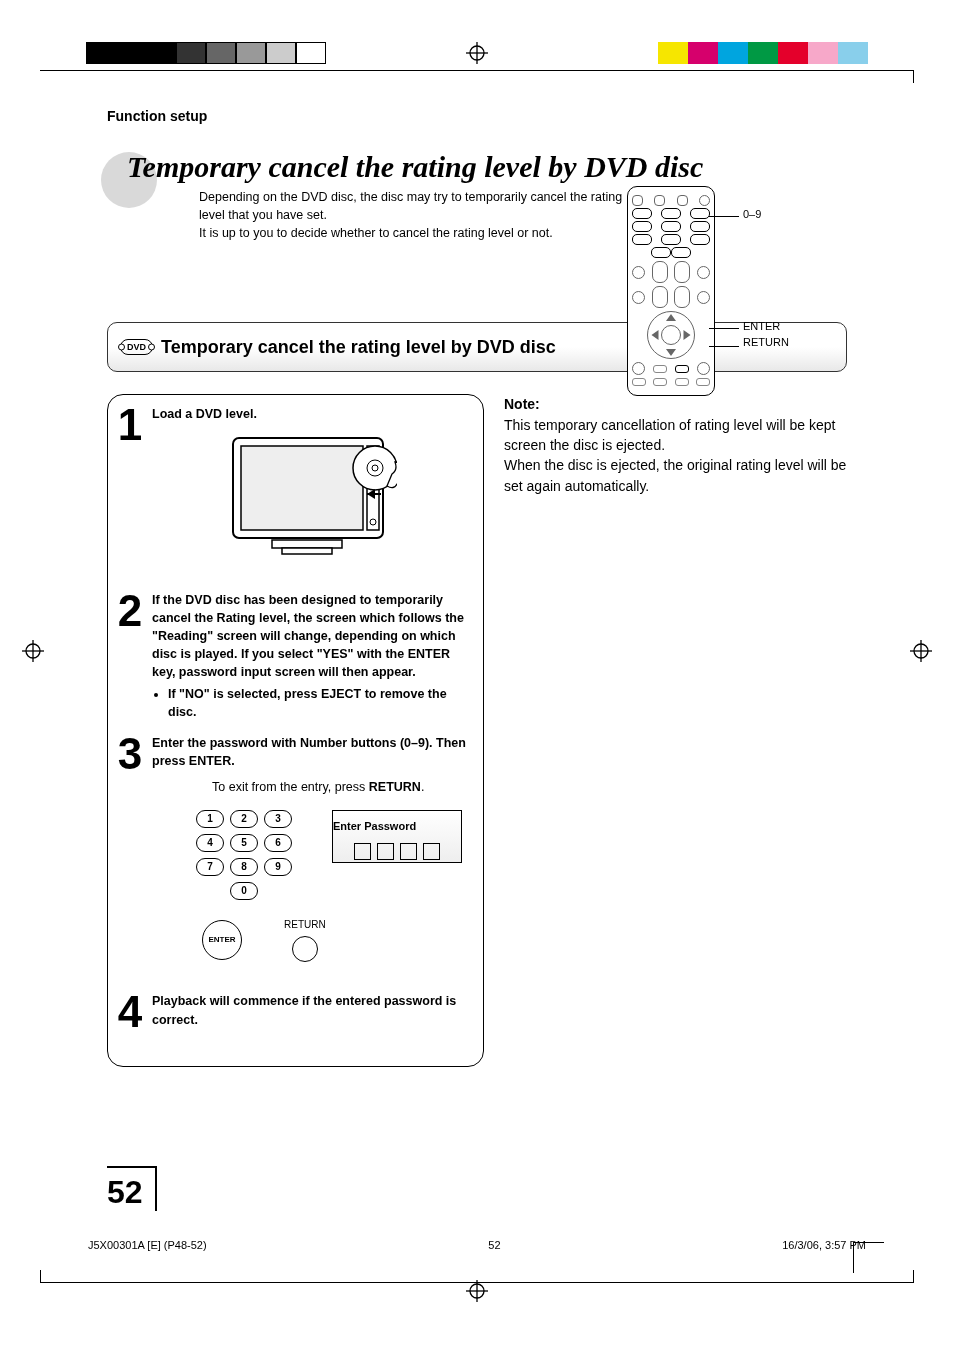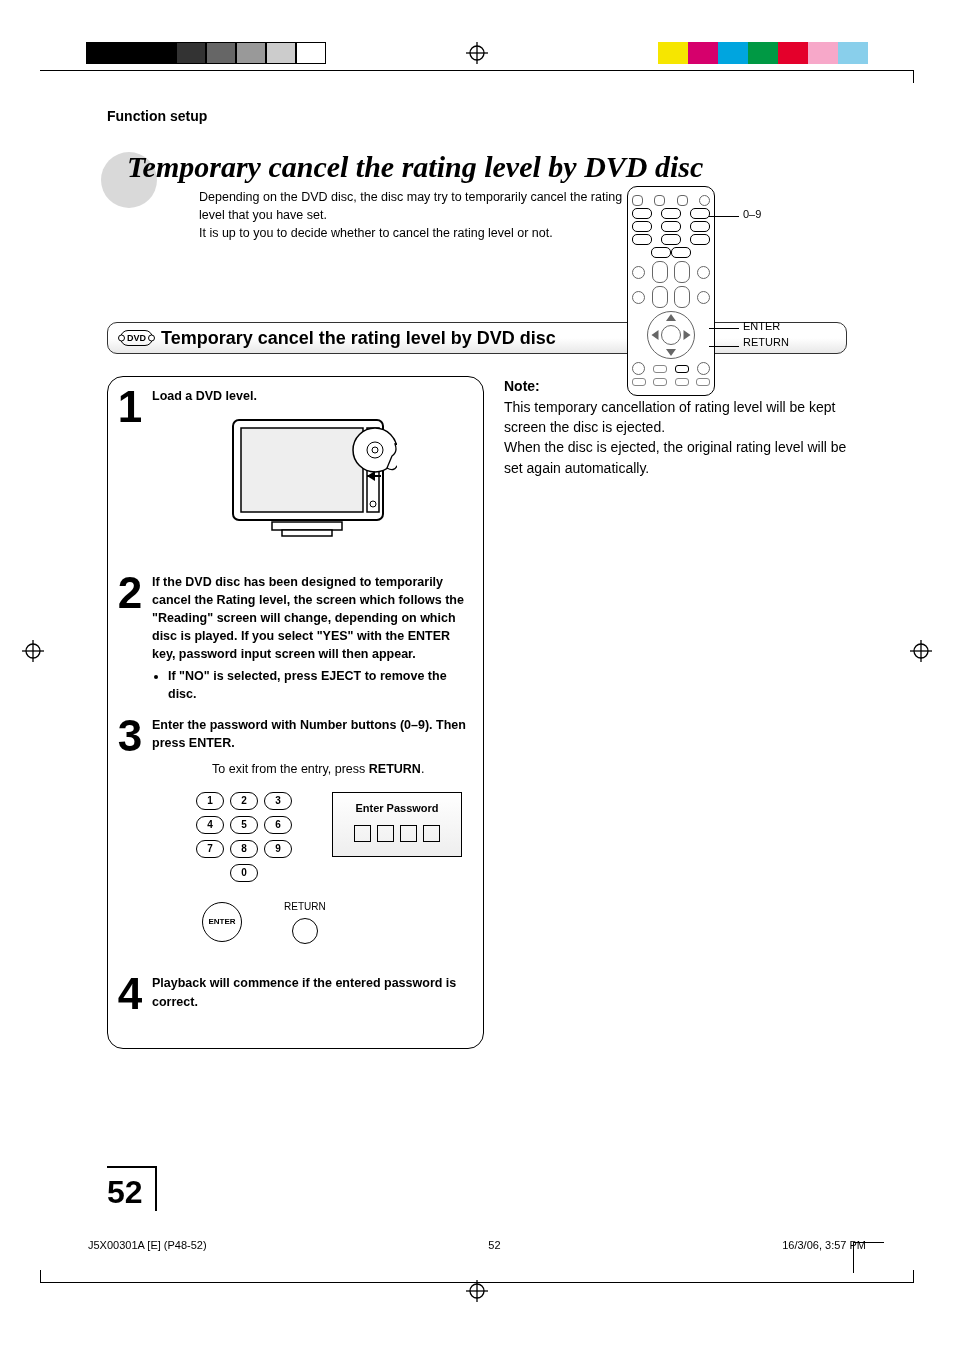--- a/index.html
+++ b/index.html
@@ -151,21 +151,21 @@
   .lead-label { position:absolute; font-size:11px; }
 
   
   .sub-bar {
     margin-top: 80px;
     border: 1.2px solid #333;
     border-radius: 10px;
     height: 30px;
     display: flex;
     align-items: center;
-    padding: 0 12px;
+    padding: 9px 12px;
     background: linear-gradient(#fff 50%, #e8e8e8 100%);
   }
   .dvd-chip {
     font-size: 9px;
     font-weight: bold;
     border: 1.2px solid #000;
     border-radius: 10px;
     padding: 0 6px;
     height: 14px;
     line-height: 14px;
@@ -224,21 +224,21 @@
     margin: 8px auto 12px;
     width: 170px;
   }
 
   
   .keypad-area { display:flex; gap:40px; margin:14px 0 0 44px; align-items:flex-start;}
   .keypad { display:flex; flex-direction:column; gap:6px;}
   .kp-r { display:flex; gap:6px;}
   .nkey { width:26px;height:16px;border:1.5px solid #000;border-radius:9px;display:flex;align-items:center;justify-content:center;font-size:10px;font-weight:bold;}
   .pw-box {
-    border:1.2px solid #000; width:128px; padding:8px 0 14px; text-align:center;
+    border:1.2px solid #000; width:128px; padding:8px 0 2px; 
     background: linear-gradient(#fff,#eee);
   }
   .pw-box .lbl { font-size:11px; font-weight:bold; margin-bottom:8px;}
   .pw-box .slots { display:flex; gap:6px; justify-content:center;}
   .pw-box .slot { width:15px;height:15px;border:1.2px solid #000;}
 
   .btn-row { display:flex; gap:42px; margin:18px 0 0 50px; align-items:center;}
   .enter-btn {
     width:38px;height:38px;border:1.5px solid #000;border-radius:50%;
     display:flex;align-items:center;justify-content:center;font-size:8px;font-weight:bold;

